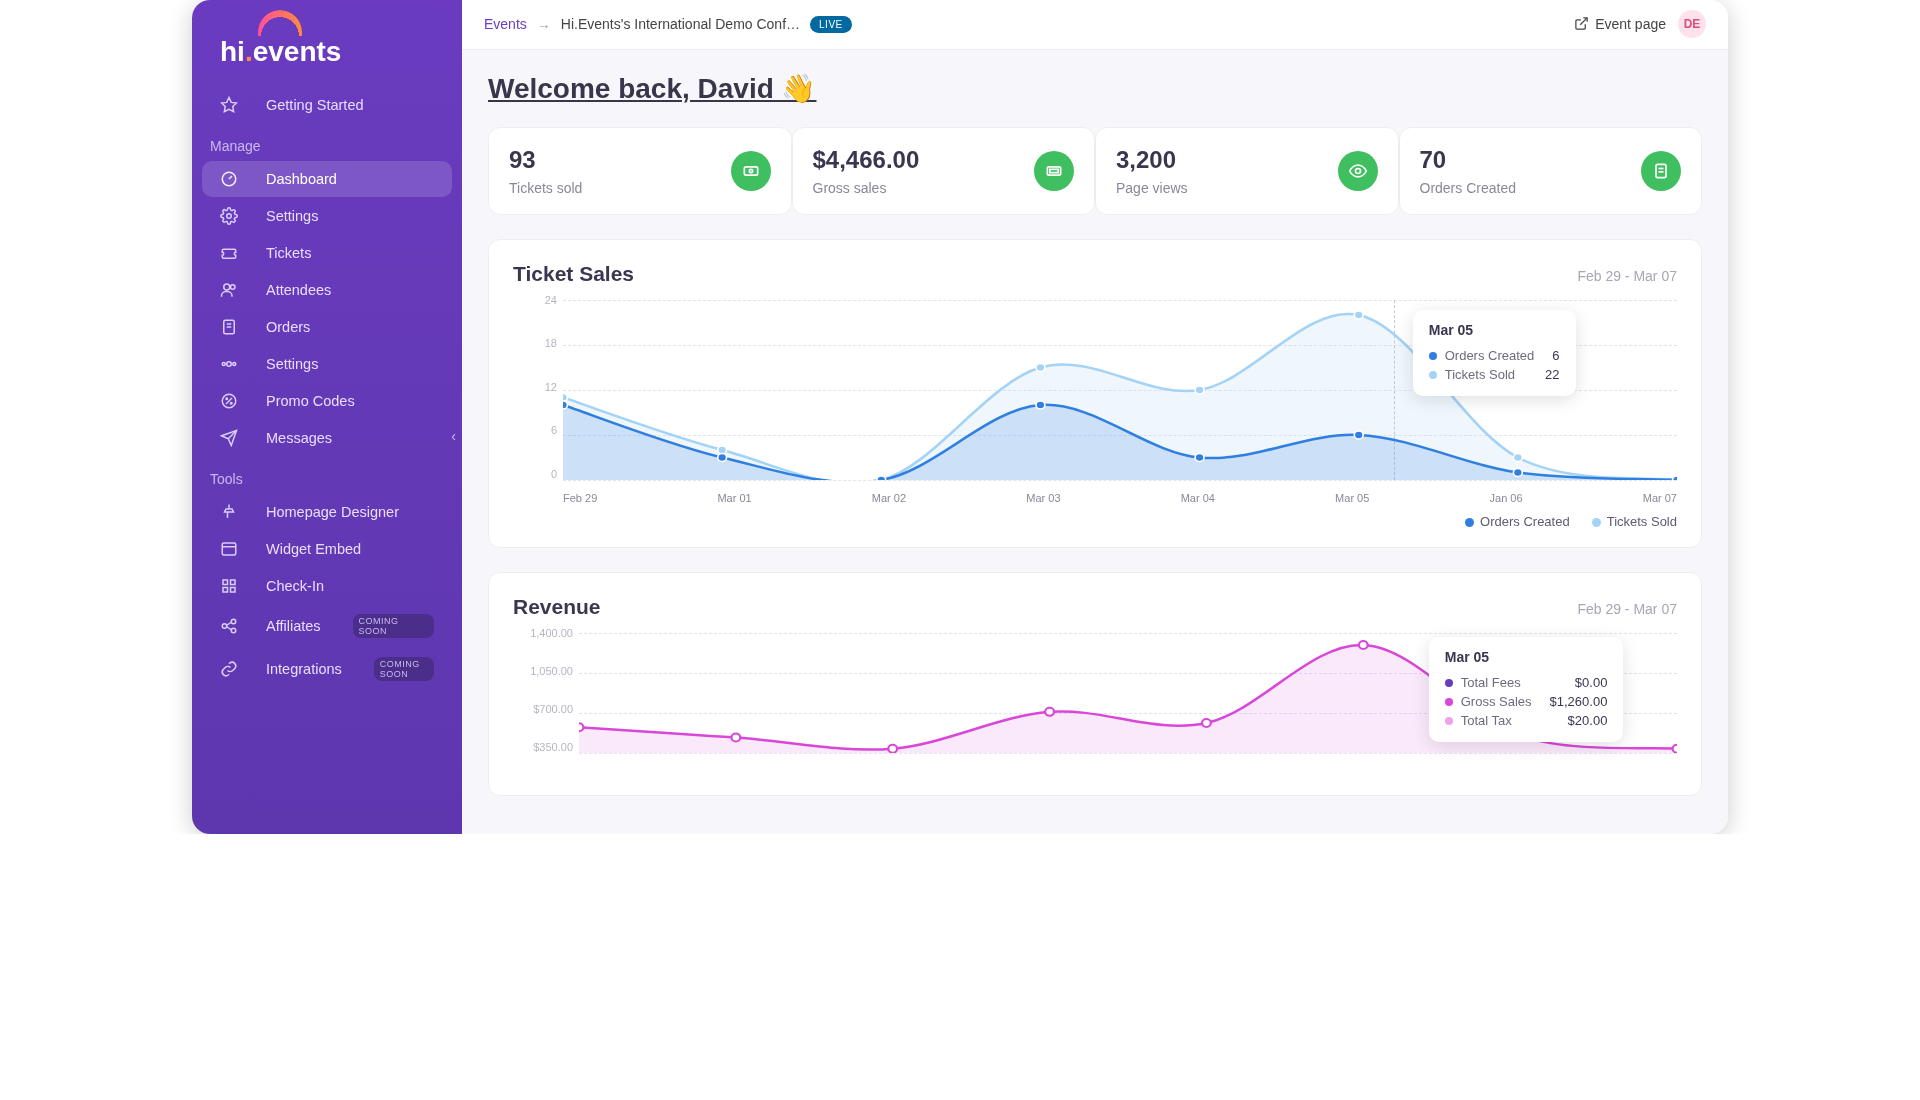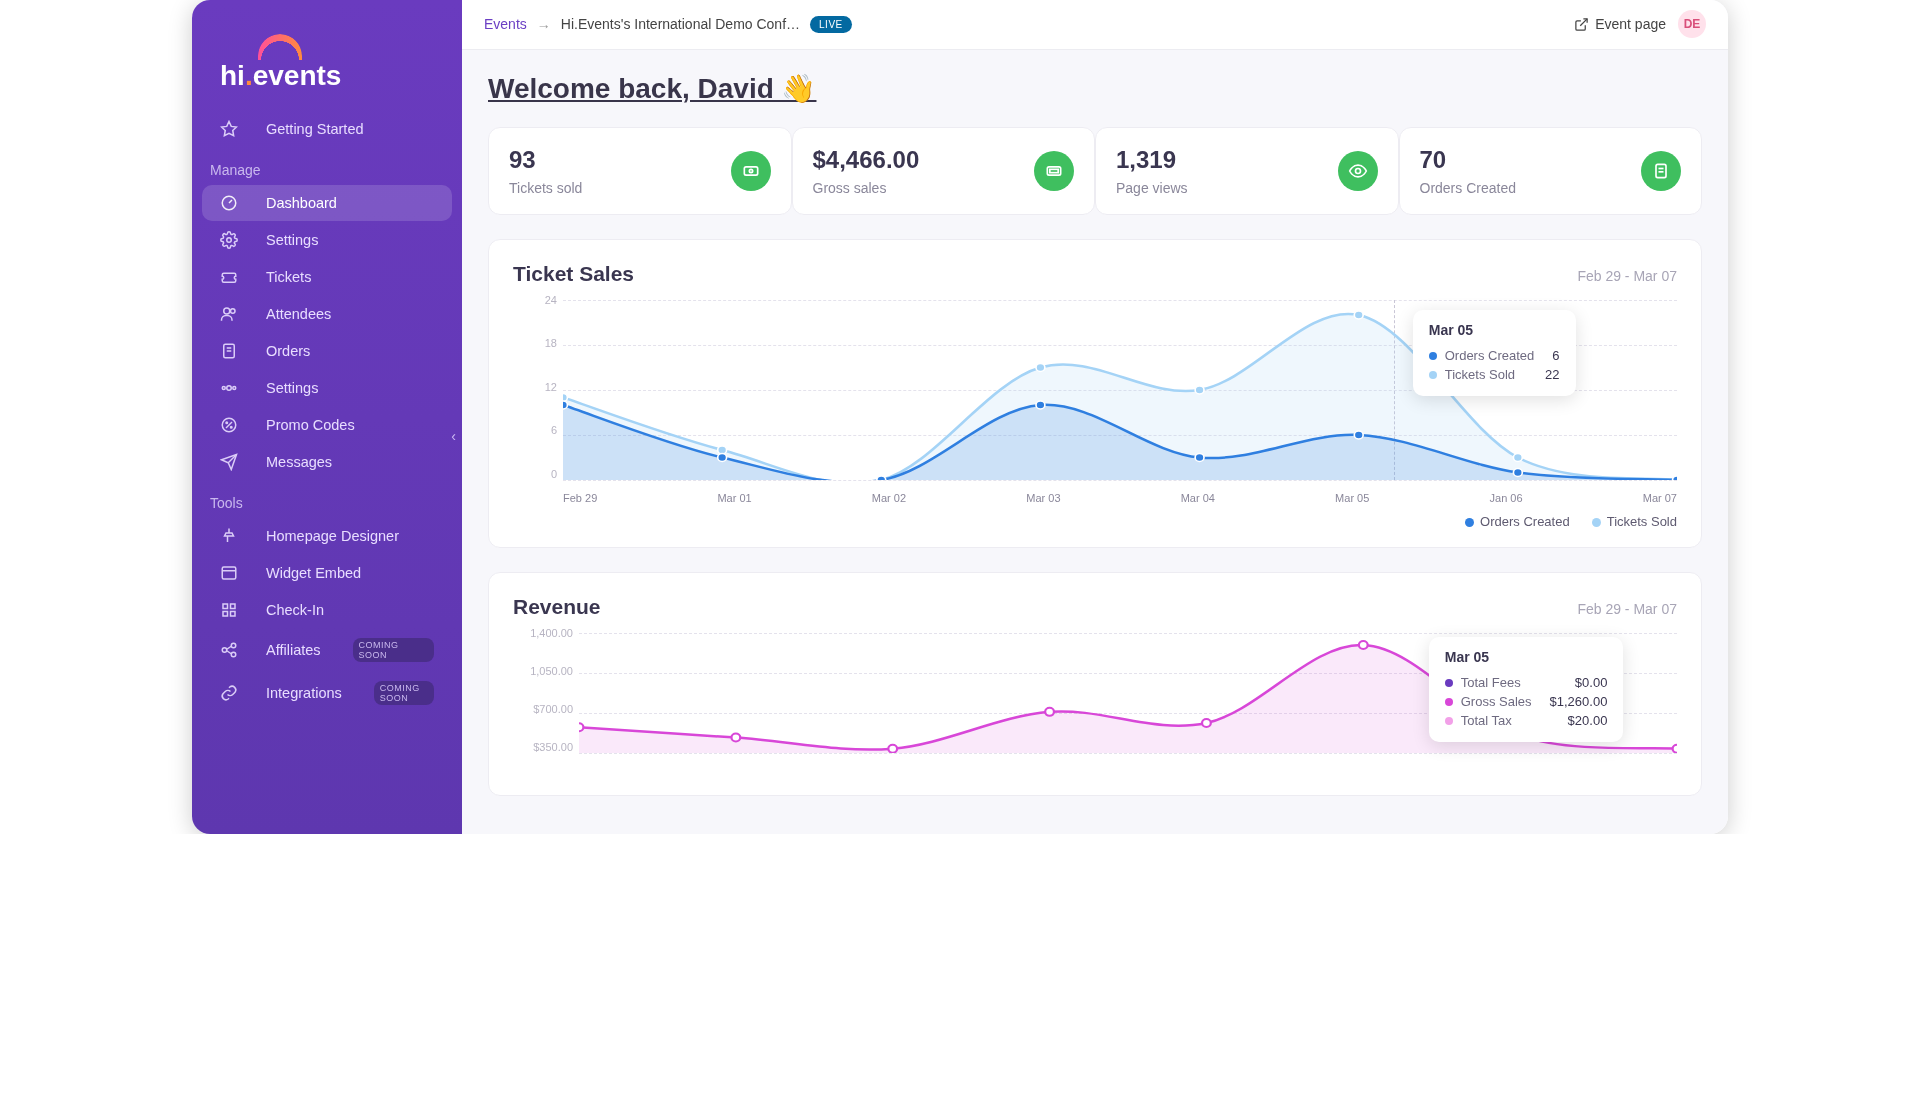--- a/index.html
+++ b/index.html
@@ -1,40 +1,40 @@
 <!DOCTYPE html>
 <html><head>
 <meta charset="utf-8">
 <style>
   * { box-sizing: border-box; margin: 0; padding: 0; }
   body { font-family: -apple-system, BlinkMacSystemFont, 'Segoe UI', sans-serif; background: #fff; }
   .app { display: flex; width: 1536px; height: 834px; border-radius: 18px; overflow: hidden; box-shadow: 0 4px 24px rgba(0,0,0,0.2); background: #fff; margin: 0 auto; }
 
   
-  .sidebar { width: 270px; background: linear-gradient(180deg, #6a3bbf 0%, #5e37af 100%); color: #fff; padding: 34px 0 0 0; flex-shrink:0; position:relative; }
+  .sidebar { width: 270px; background: linear-gradient(180deg, #6a3bbf 0%, #5e37af 100%); color: #fff; padding: 10px 0 0 0; flex-shrink:0; position:relative; }
   .logo { padding: 0 28px 18px 28px; }
   .logo-arc { width: 44px; height: 26px; display:inline-block; background: linear-gradient(90deg,#ff4f9b,#ff8b3d); -webkit-mask: radial-gradient(circle at 50% 100%, transparent 55%, #000 56%); mask: radial-gradient(circle at 50% 100%, transparent 55%, #000 56%); border-radius: 44px 44px 0 0; margin-left:38px; }
   .logo-text { font-size: 28px; font-weight: 700; letter-spacing: 0; margin-top:-4px; }
   .logo-text .dot { color:#ff8b3d; }
   .nav-item { display:flex; align-items:center; gap:28px; padding:9px 18px; margin:1px 10px; color:#e8ddff; font-size:14.5px; border-radius:10px; cursor:pointer; }
   .nav-item.active { background: rgba(255,255,255,0.15); color:#fff; }
   .nav-section { padding: 14px 18px 6px 18px; color:#c9b8ee; font-size:14px; }
   .nav-icon { width:18px; height:18px; flex-shrink:0; opacity:0.9; }
   .badge-soon { background:#4a2e8a; color:#c9b8ee; font-size:9px; padding:2px 6px; border-radius:8px; letter-spacing:0.5px; margin-left:4px;}
   .collapse-caret { position:absolute; right:6px; top:428px; color:#cbb9f2; font-size:14px; }
 
   
   .main { flex:1; display:flex; flex-direction:column; background:#f7f7fb; min-width:0;}
   .topbar { height:50px; background:#fff; border-bottom:1px solid #ececf1; display:flex; align-items:center; padding:0 22px; font-size:14px; }
   .crumb-link { color:#6b3fc4; cursor:pointer; }
   .crumb-sep { color:#999; margin:0 10px; }
   .crumb-current { color:#444; }
   .live-pill { background:#0369a1; color:#fff; font-size:10px; font-weight:400; padding:3px 9px; border-radius:10px; margin-left:10px; letter-spacing:0.5px;}
   .topbar-right { margin-left:auto; display:flex; align-items:center; gap:12px;}
-  .event-page-link { color:#444; display:flex; align-items:flex-end; gap:6px; cursor:pointer;}
+  .event-page-link { color:#444; display:flex; align-items:flex-start; gap:6px; cursor:pointer;}
   .avatar { width:28px; height:28px; border-radius:50%; background:#ffe1eb; color:#d94f7a; font-size:12px; font-weight:600; display:flex; align-items:center; justify-content:center;}
 
   .content { padding:22px 26px; overflow:auto; }
   .welcome { font-size:28px; font-weight:700; color:#39354a; margin-bottom:22px;text-decoration:underline; }
 
   .stat-row { display:flex; margin-bottom:24px; }
   .stat-card { flex:1; background:#fff; border:1px solid #edecf2; border-radius:12px; padding:18px 20px; display:flex; align-items:center; justify-content:space-between; }
   .stat-value { font-size:24px; font-weight:700; color:#3a3650; }
   .stat-label { font-size:14px; color:#8a879a; margin-top:6px; }
   .stat-icon { width:40px; height:40px; border-radius:50%; background:#3fbf5f; display:flex; align-items:center; justify-content:center; }
@@ -237,21 +237,21 @@
           </div>
           <div class="stat-icon">
               <svg width="20" height="20" viewBox="0 0 24 24" fill="none" stroke-width="2">
                 <rect x="4" y="7" width="16" height="10" rx="2"></rect>
                 <rect x="7" y="10" width="10" height="4"></rect>
               </svg>
             </div>
         </div>
         <div class="stat-card">
           <div>
-            <div class="stat-value">1,319</div>
+            <div class="stat-value">3,200</div>
             <div class="stat-label">Page views</div>
           </div>
           <div class="stat-icon">
               <svg width="20" height="20" viewBox="0 0 24 24" fill="none" stroke-width="2">
                 <path d="M2 12s3.5-7 10-7 10 7 10 7-3.5 7-10 7S2 12 2 12z"></path>
                 <circle cx="12" cy="12" r="3"></circle>
               </svg>
             </div>
         </div>
         <div class="stat-card">

